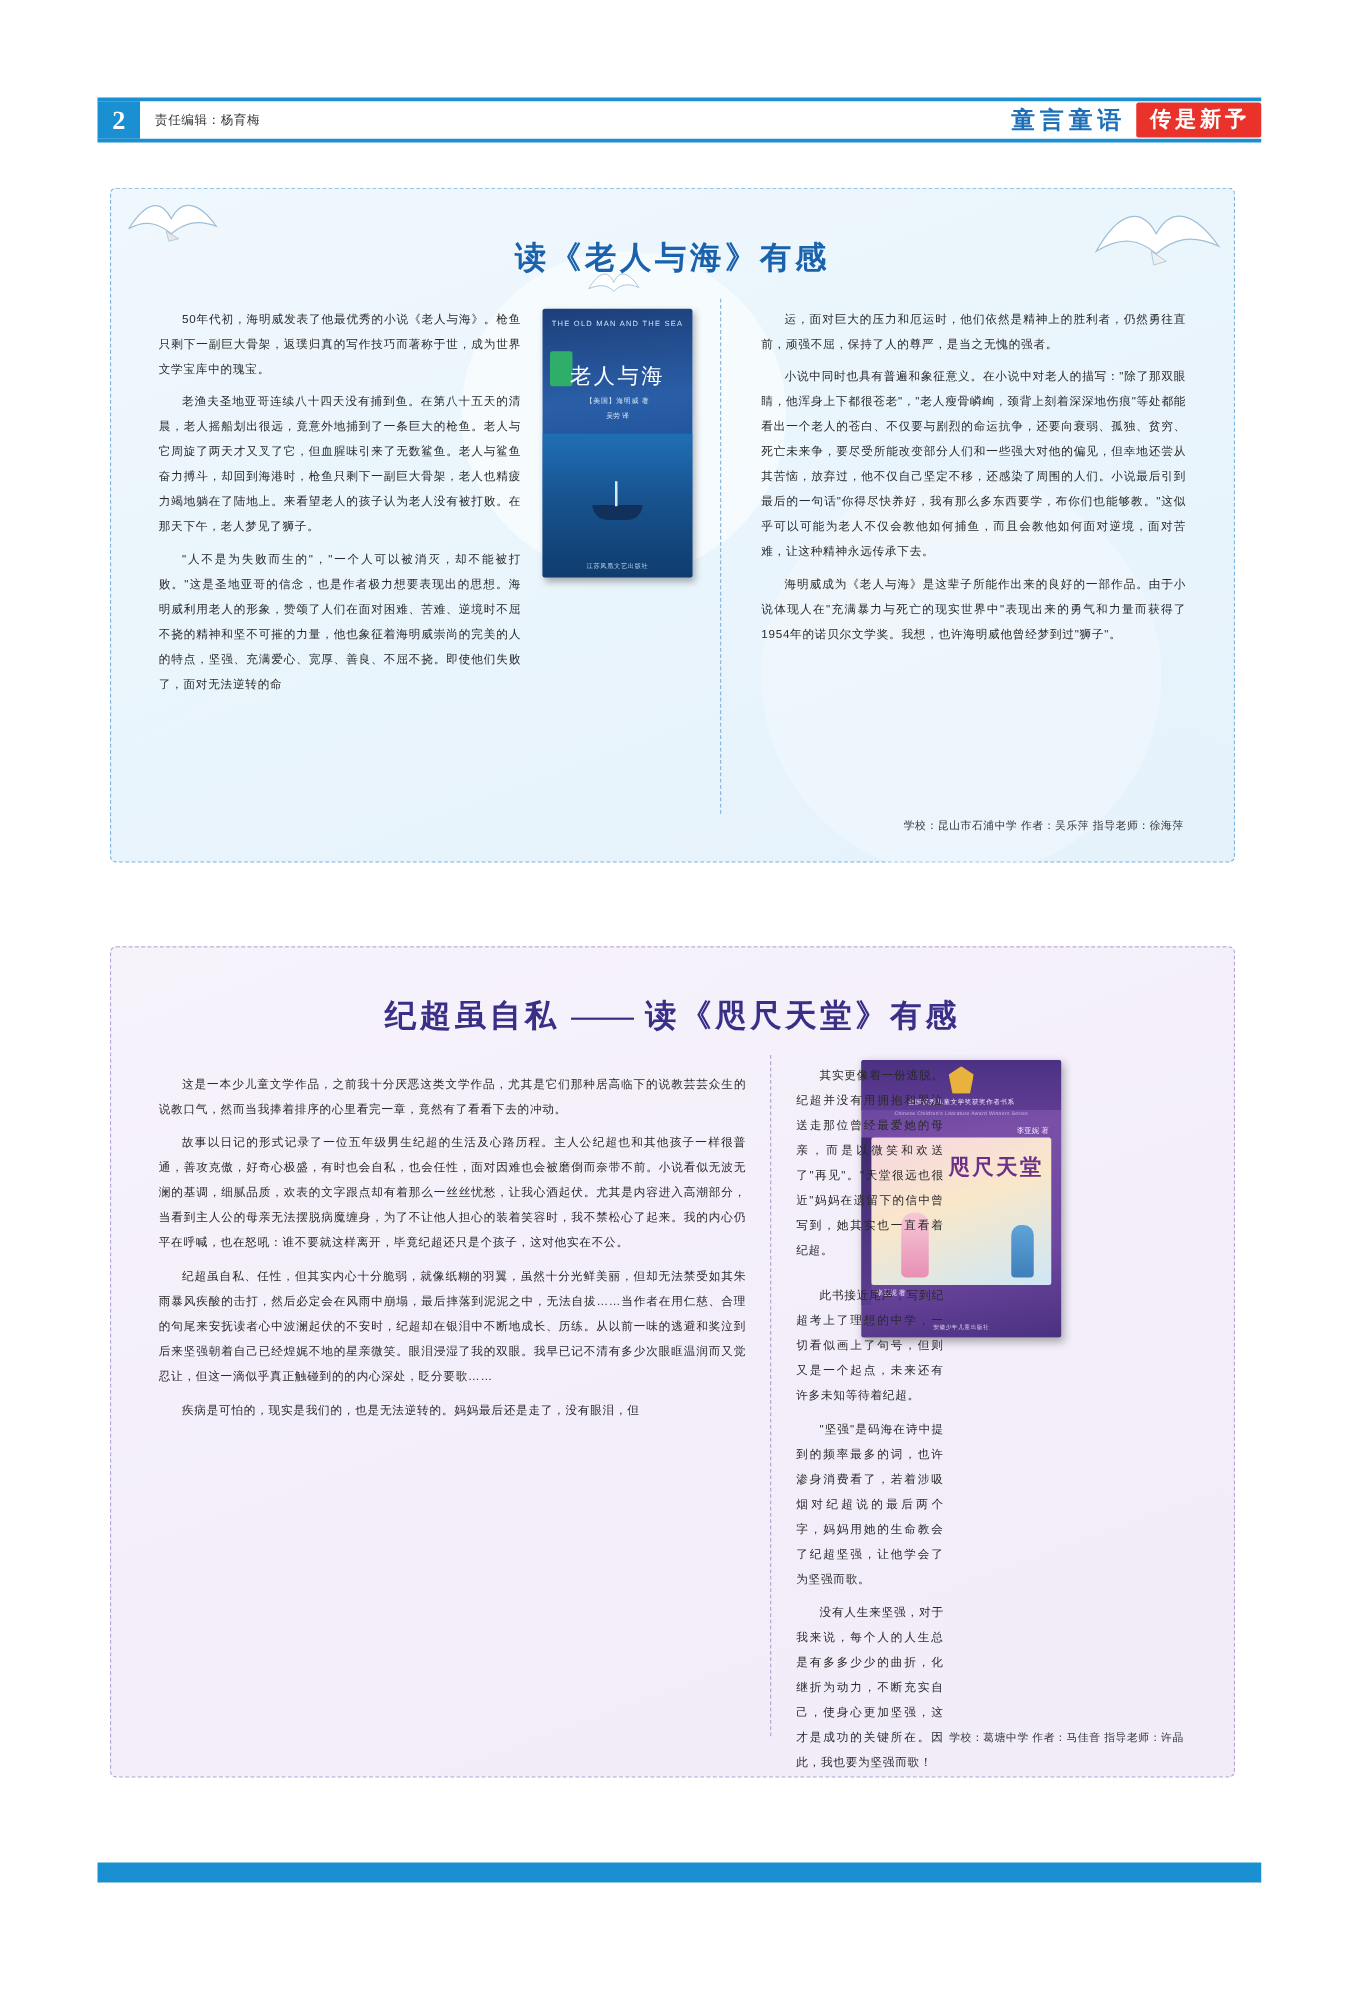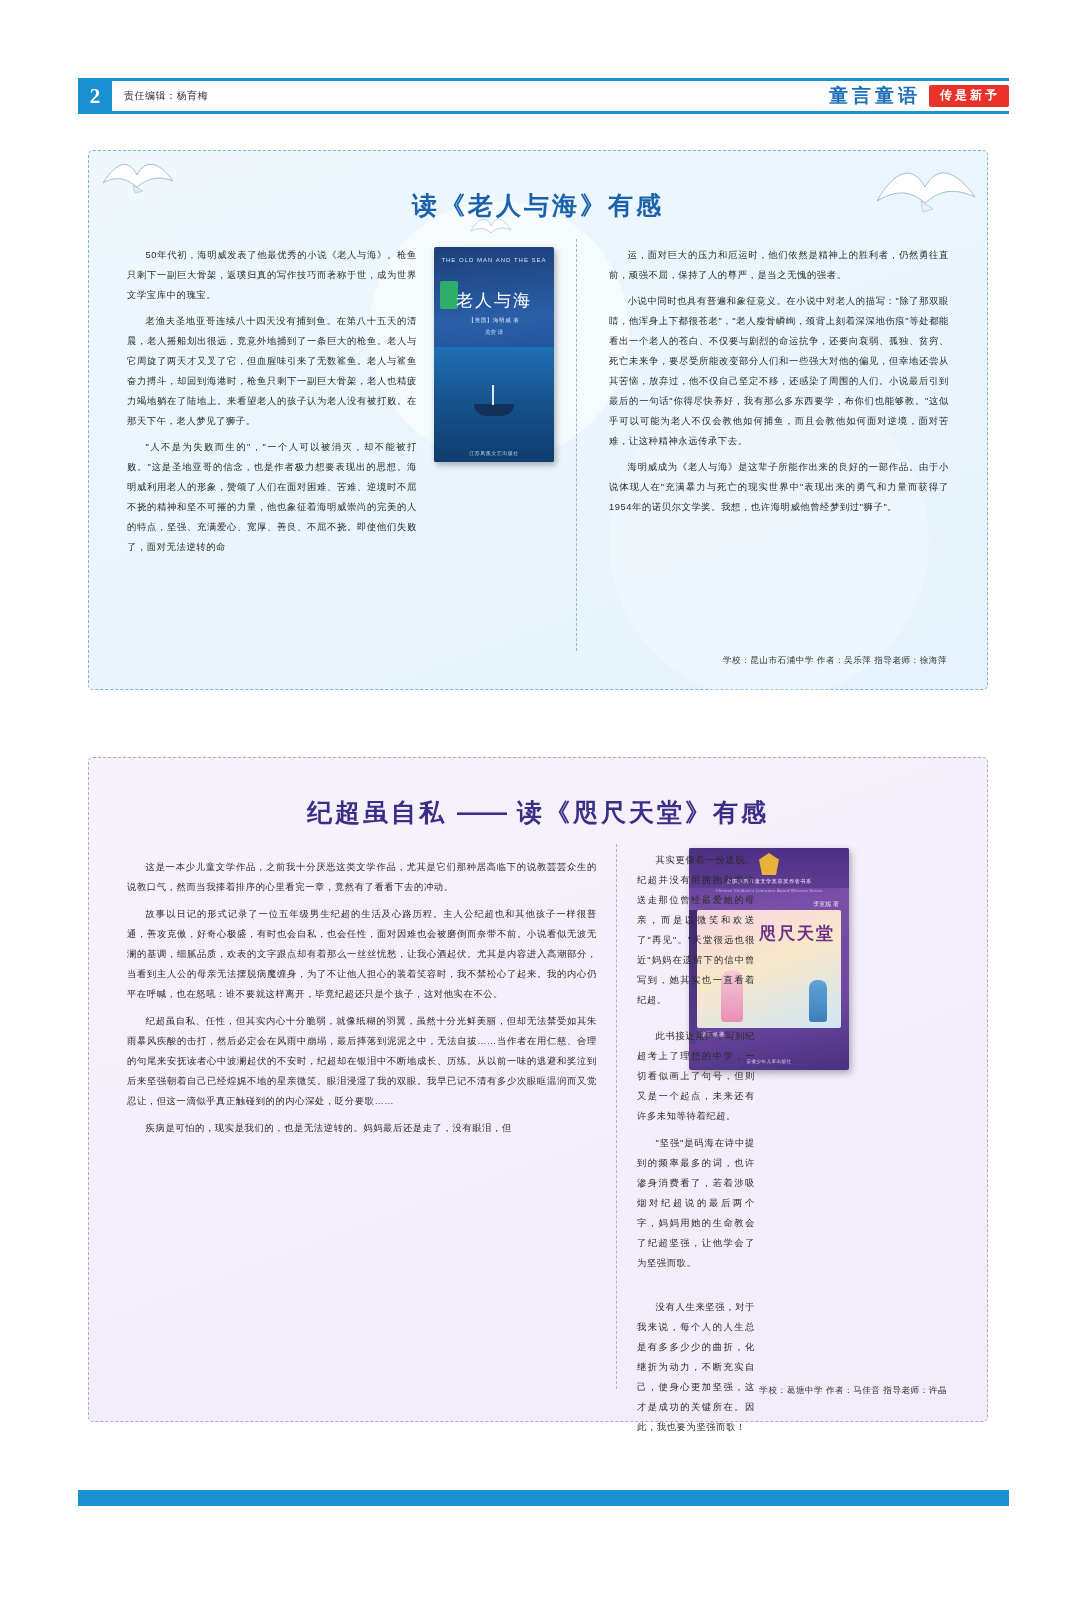--- a/index.html
+++ b/index.html
@@ -41,21 +41,21 @@
     display: flex; align-items: center; gap: 0;
   }
   .header-column-name {
     font-size: 19px; font-weight: bold; color: #1d6fb8;
     letter-spacing: 4px;
     font-family: "Liberation Serif", serif;
     padding-right: 8px;
   }
   .header-badge {
     background: #e8322a; color: #ffffff;
-    font-size: 12px; font-weight: bold;
+    font-size: 17px; font-weight: bold;
     letter-spacing: 3px;
     padding: 2px 9px 3px 11px;
     font-family: "Liberation Serif", serif;
     border-radius: 2px;
   }
 
   
   .article {
     position: absolute;
     border: 1px dashed #8ab8d8;
@@ -75,21 +75,21 @@
   
   .deco-circle {
     position: absolute; border-radius: 50%;
     background: rgba(255,255,255,0.55);
     pointer-events: none;
   }
 
   .art-title {
     position: absolute; left: 0; width: 100%;
     text-align: center;
-    font-family: Liberation Sans, sans-serif;
+    font-family: Liberation Serif, serif;
     font-weight: bold;
     color: #1a62ab;
     letter-spacing: 3px;
   }
   .art-1-title { top: 38px; font-size: 25px; }
   .art-2-title { top: 38px; font-size: 25px; color: #3a2f86; }
   .art-2-title .t-part2 { color: #3a2f86; }
 
   .col {
     position: absolute;
@@ -322,19 +322,19 @@
     <p style="margin-top:7px">纪超虽自私、任性，但其实内心十分脆弱，就像纸糊的羽翼，虽然十分光鲜美丽，但却无法禁受如其朱雨暴风疾酸的击打，然后必定会在风雨中崩塌，最后摔落到泥泥之中，无法自拔……当作者在用仁慈、合理的句尾来安抚读者心中波澜起伏的不安时，纪超却在银泪中不断地成长、历练。从以前一味的逃避和奖泣到后来坚强朝着自己已经煌娓不地的星亲微笑。眼泪浸湿了我的双眼。我早已记不清有多少次眼眶温润而又觉忍让，但这一滴似乎真正触碰到的的内心深处，眨分要歌……</p>
     <p style="margin-top:7px">疾病是可怕的，现实是我们的，也是无法逆转的。妈妈最后还是走了，没有眼泪，但</p>
   </div>
 
   <div class="col-divider" style="left:527px; top:86px; height:545px;"></div>
 
   <div class="col" style="left:548px; top:92px; width:118px;">
     <p>其实更像着一份逃脱。纪超并没有用拥抱和哭泣送走那位曾经最爱她的母亲，而是以微笑和欢送了"再见"。"天堂很远也很近"妈妈在遗留下的信中曾写到，她其实也一直看着纪超。</p>
     <p style="margin-top:16px">此书接近尾声，写到纪超考上了理想的中学，一切看似画上了句号，但则又是一个起点，未来还有许多未知等待着纪超。</p>
     <p style="margin-top:7px">"坚强"是码海在诗中提到的频率最多的词，也许渗身消费看了，若着涉吸烟对纪超说的最后两个字，妈妈用她的生命教会了纪超坚强，让他学会了为坚强而歌。</p>
-    <p style="margin-top:24px">没有人生来坚强，对于我来说，每个人的人生总是有多多少少的曲折，化继折为动力，不断充实自己，使身心更加坚强，这才是成功的关键所在。因此，我也要为坚强而歌！</p>
+    <p style="margin-top:7px">没有人生来坚强，对于我来说，每个人的人生总是有多多少少的曲折，化继折为动力，不断充实自己，使身心更加坚强，这才是成功的关键所在。因此，我也要为坚强而歌！</p>
   </div>
 
   <div class="credit" style="right:40px; bottom:24px;">学校：葛塘中学  作者：马佳音  指导老师：许晶</div>
 </div>
 
 <div class="footer-bar"></div>
 
 </body></html>

